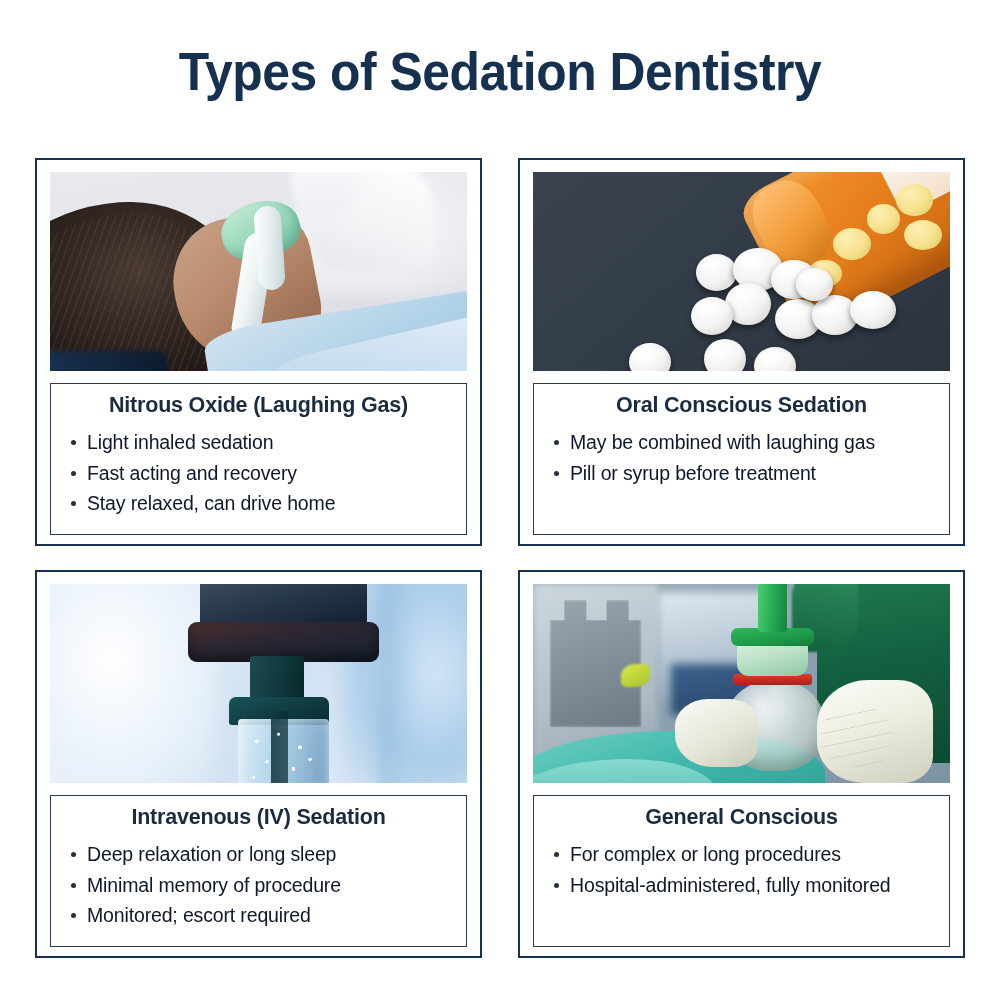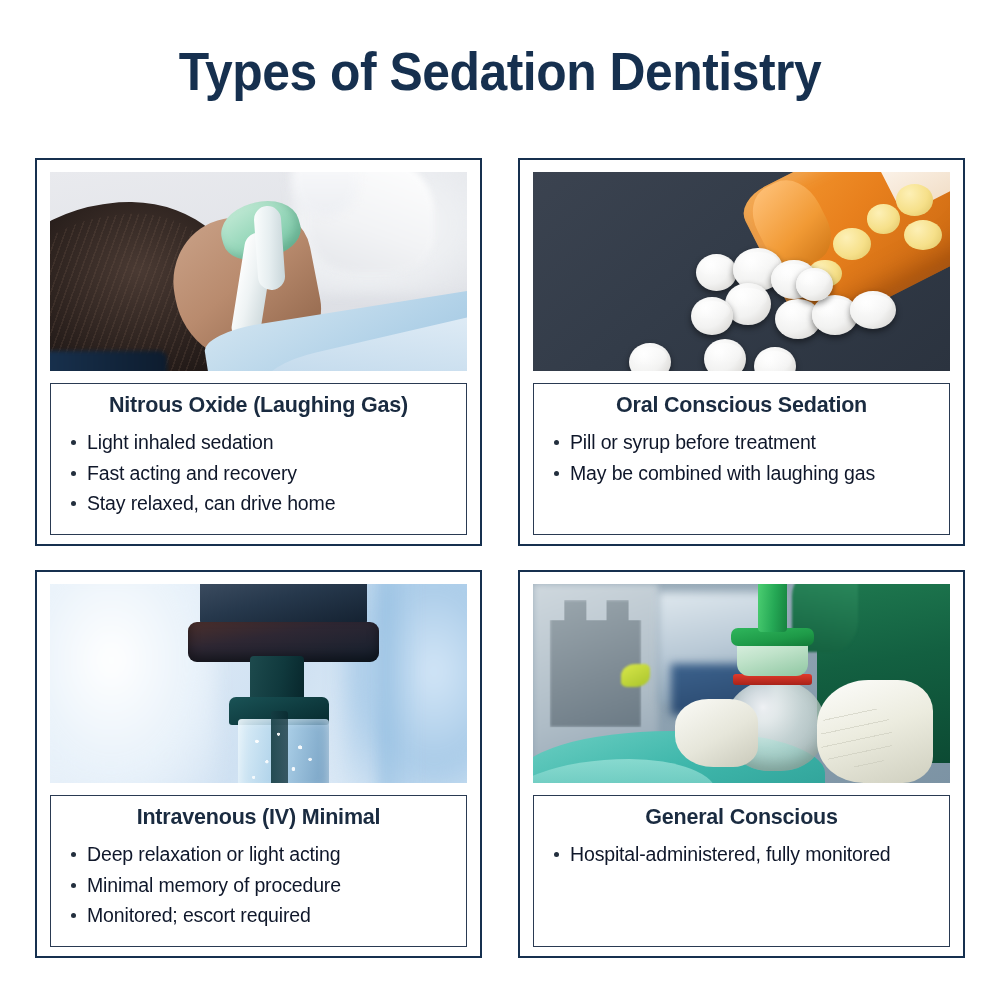--- a/index.html
+++ b/index.html
@@ -410,43 +410,43 @@
         <div class="pill" style="left:67%; top:62%; width:11%; height:20%;"></div>
         <div class="pill" style="left:76%; top:60%; width:11%; height:19%;"></div>
         <div class="pill" style="left:41%; top:84%; width:10%; height:20%;"></div>
         <div class="pill" style="left:23%; top:86%; width:10%; height:19%;"></div>
         <div class="pill" style="left:53%; top:88%; width:10%; height:19%;"></div>
         <div class="pill" style="left:63%; top:48%; width:9%;  height:17%;"></div>
       </div>
       <div class="textbox">
         <div class="card-heading">Oral Conscious Sedation</div>
         <ul class="bullets">
+          <li>May be combined with laughing gas</li>
           <li>Pill or syrup before treatment</li>
-          <li>May be combined with laughing gas</li>
         </ul>
       </div>
     </div>
 
     <div class="card">
       <div class="photo p3">
         <div class="hazeL"></div>
         <div class="hazeR"></div>
         <div class="bar"></div>
         <div class="capTop"></div>
         <div class="capFlange"></div>
         <div class="neck"></div>
         <div class="shoulder"></div>
         <div class="chamber"></div>
         <div class="spike"></div>
         <div class="drops"></div>
       </div>
       <div class="textbox">
-        <div class="card-heading">Intravenous (IV) Minimal</div>
+        <div class="card-heading">Intravenous (IV) Sedation</div>
         <ul class="bullets">
-          <li>Deep relaxation or light acting</li>
+          <li>Deep relaxation or long sleep</li>
           <li>Minimal memory of procedure</li>
           <li>Monitored; escort required</li>
         </ul>
       </div>
     </div>
 
     <div class="card">
       <div class="photo p4">
         <div class="wallL"></div>
         <div class="plate"></div>
@@ -462,19 +462,20 @@
         <div class="maskbody"></div>
         <div class="maskring"></div>
         <div class="conn"></div>
         <div class="gloveL"></div>
         <div class="gloveR"></div>
         <div class="fingers"></div>
       </div>
       <div class="textbox">
         <div class="card-heading">General Conscious</div>
         <ul class="bullets">
+          <li>For complex or long procedures</li>
           <li>Hospital-administered, fully monitored</li>
         </ul>
       </div>
     </div>
 
   </div>
 </div>
 
 </body></html>

